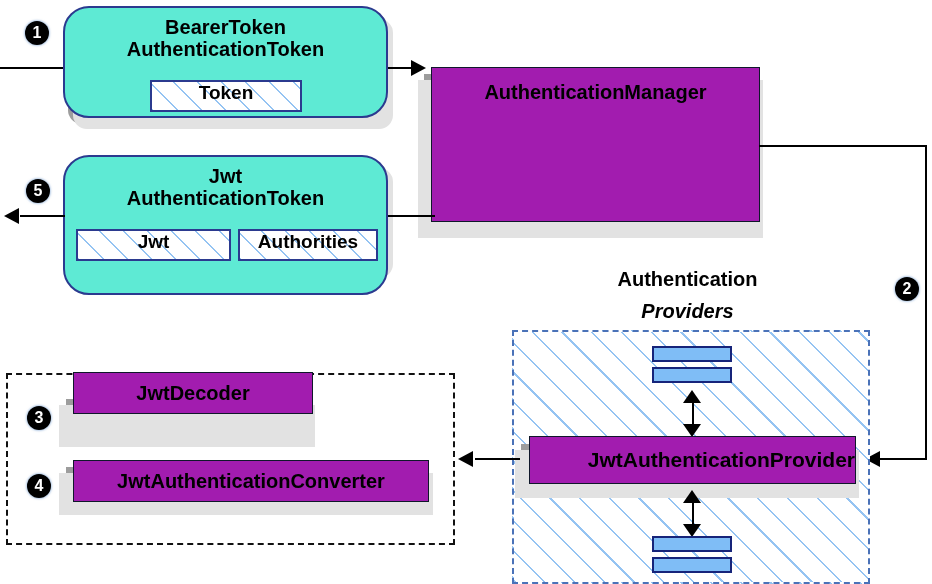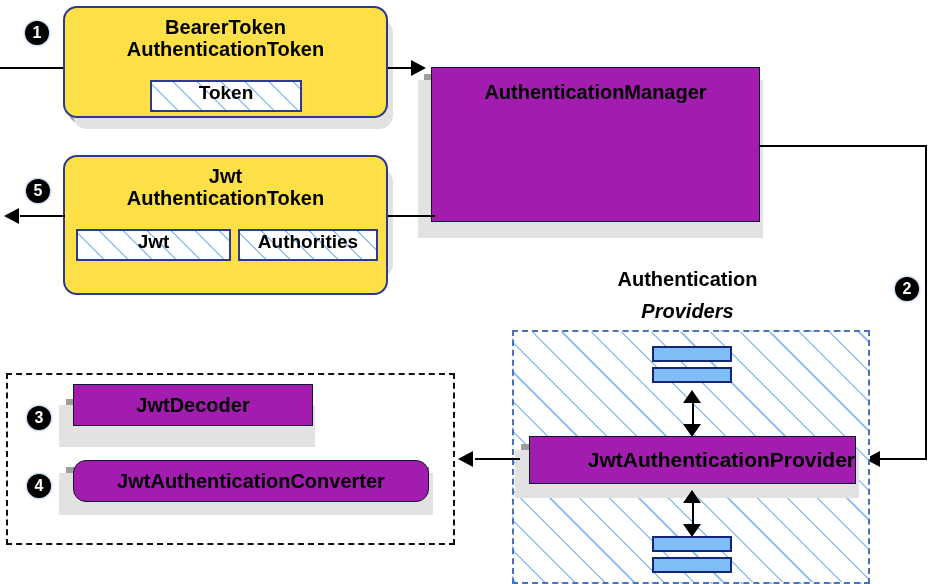--- a/index.html
+++ b/index.html
@@ -19,23 +19,23 @@
     position:absolute;
     background:#9d9d9d;
   }
   .shadow-plate2{
     position:absolute;
     background:#e2e2e2;
   }
 
   .rbox{
     position:absolute;
-    background:#fde047;
+    background:#5eead4;
     border:2px solid #2b3a8f;
-    border-radius:14px;
+    border-radius:26px;
     box-sizing:border-box;
   }
   .sbox{
     position:absolute;
     background:#a21caf;
     border:1px solid #0f172a;
     box-sizing:border-box;
   }
   .title{
     text-align:center;
@@ -191,24 +191,24 @@
   <div class="minibar" style="left:652px;top:557px;width:80px;height:16px;"></div>
 
   <div class="hline" style="left:475px;top:458px;width:45px;"></div>
   <div class="tri tri-left" style="left:458px;top:451px;"></div>
 
   <div class="dash-plain" style="left:6px;top:373px;width:449px;height:172px;"></div>
 
   <div class="badge" style="left:27px;top:406px;">3</div>
   <div class="shadow-plate" style="left:66px;top:399px;width:245px;height:42px;"></div>
   <div class="shadow-plate2" style="left:59px;top:405px;width:256px;height:42px;"></div>
-  <div class="sbox" style="left:73px;top:384px;width:240px;height:42px;display:flex;align-items:center;justify-content:center;">
+  <div class="sbox" style="left:73px;top:372px;width:240px;height:42px;display:flex;align-items:center;justify-content:center;">
     <span style="font-size:20px;font-weight:bold;color:#000;">JwtDecoder</span>
   </div>
 
   <div class="badge" style="left:27px;top:474px;">4</div>
   <div class="shadow-plate" style="left:66px;top:467px;width:363px;height:42px;"></div>
   <div class="shadow-plate2" style="left:59px;top:473px;width:374px;height:42px;"></div>
-  <div class="sbox" style="left:73px;top:460px;width:356px;height:42px;display:flex;align-items:center;justify-content:center;border-radius:13px;">
+  <div class="sbox" style="left:73px;top:460px;width:356px;height:42px;display:flex;align-items:center;justify-content:center;">
     <span style="font-size:20px;font-weight:bold;color:#000;">JwtAuthenticationConverter</span>
   </div>
 
 </div>
 
 </body></html>

